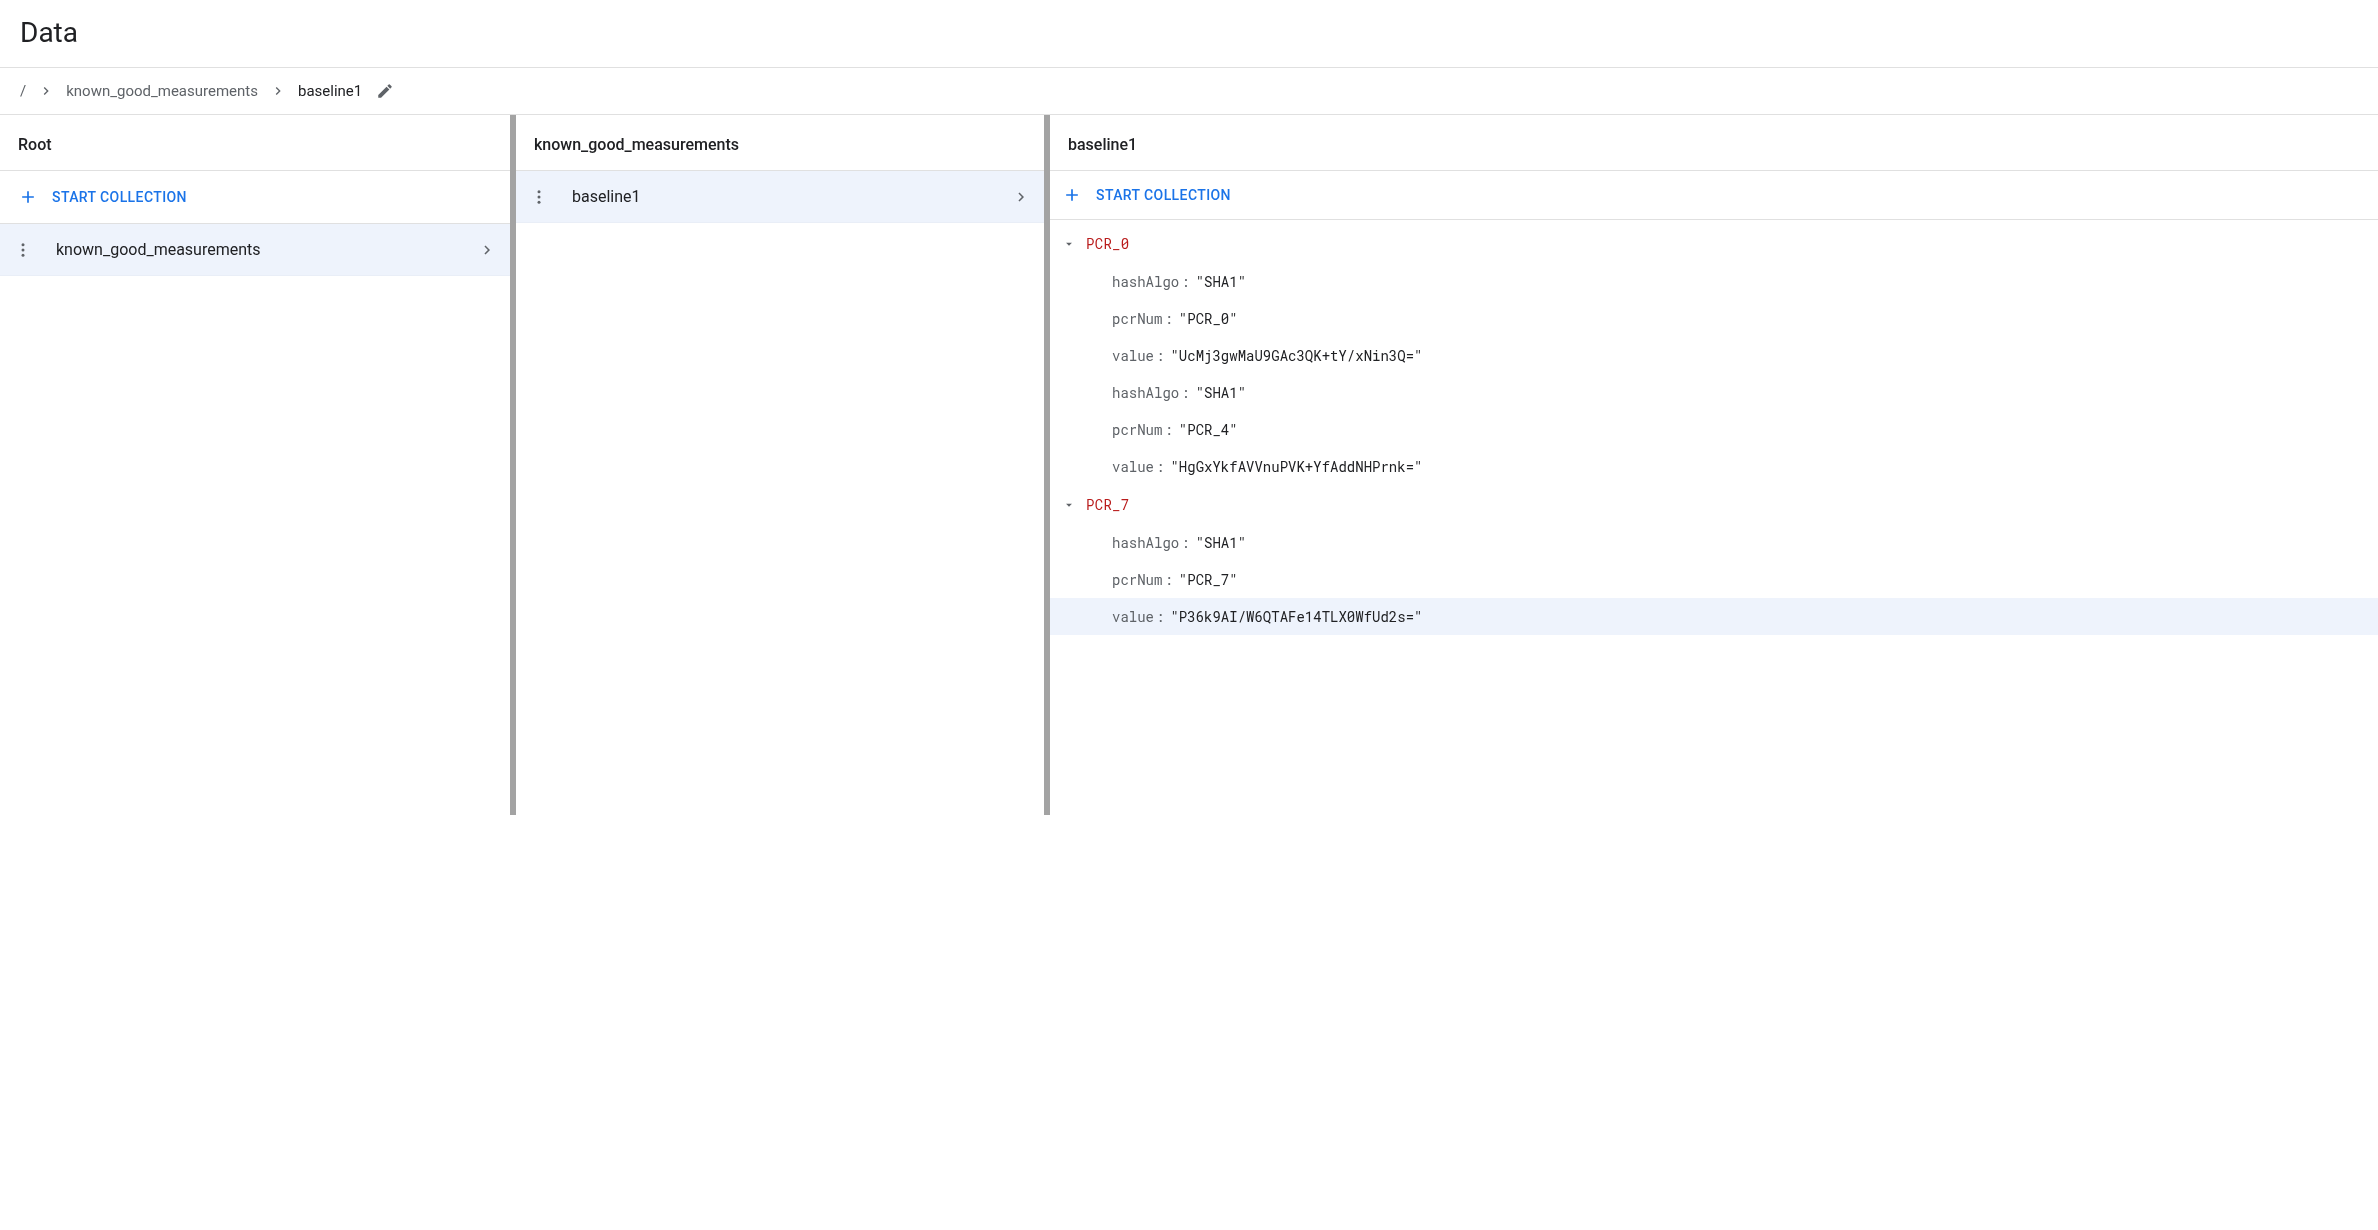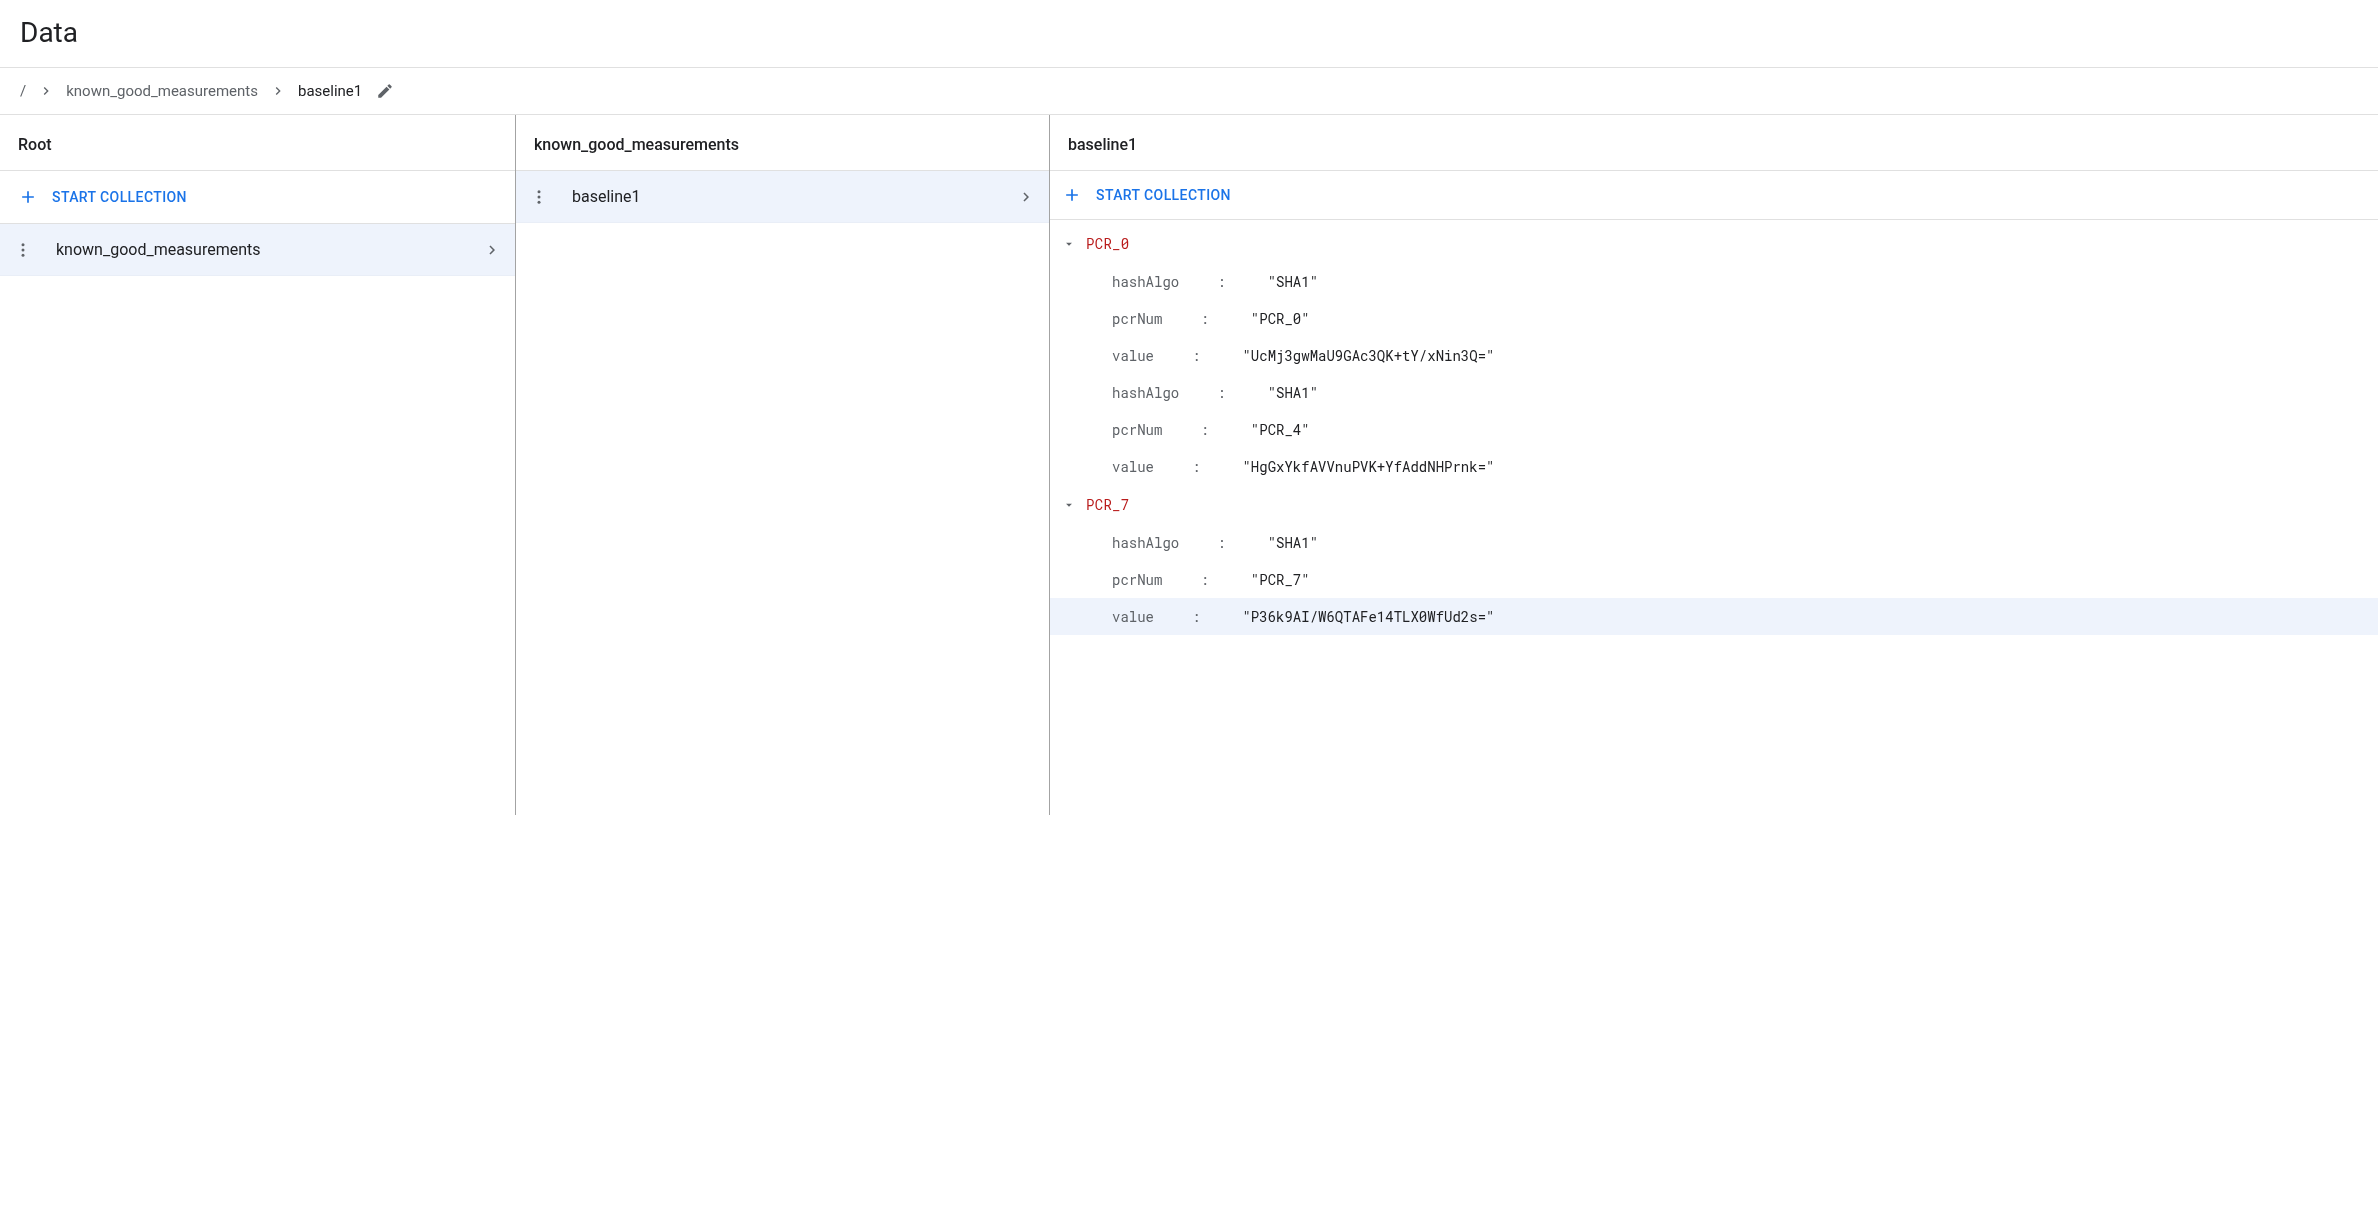--- a/index.html
+++ b/index.html
@@ -31,21 +31,21 @@
     padding: 0 8px;
   }
   .edit-icon { margin-left: 10px; color: #5f6368; display: inline-flex; }
   svg { display: block; }
 
   .columns {
     display: flex;
     min-height: 700px;
   }
   .col {
-    border-right: 1px solid #a3a3a3;
+    border-right: 6px solid #a3a3a3;
     display: flex;
     flex-direction: column;
   }
   .col:last-child { border-right: none; }
   .col1 { width: 516px; }
   .col2 { width: 534px; }
   .col3 { flex: 1; }
 
   .col-header {
     padding: 20px 18px 16px;
@@ -129,21 +129,20 @@
     display: inline-flex;
   }
   .fg-head .fg-name {
     color: #b91c1c;
     letter-spacing: 0.3px;
   }
   .kv {
     display: flex;
     align-items: center;
     padding: 9px 12px 9px 62px;
-    gap: 36px;
   }
   .kv .k { color: #5f6368; }
   .kv .colon { color:#5f6368; margin: 0 6px 0 2px; }
   .kv .v { color: #202124; }
   .kv.highlight { background: #eef3fc; }
 </style>
 </head>
 <body>
 
 <h1 class="page-title">Data</h1>

